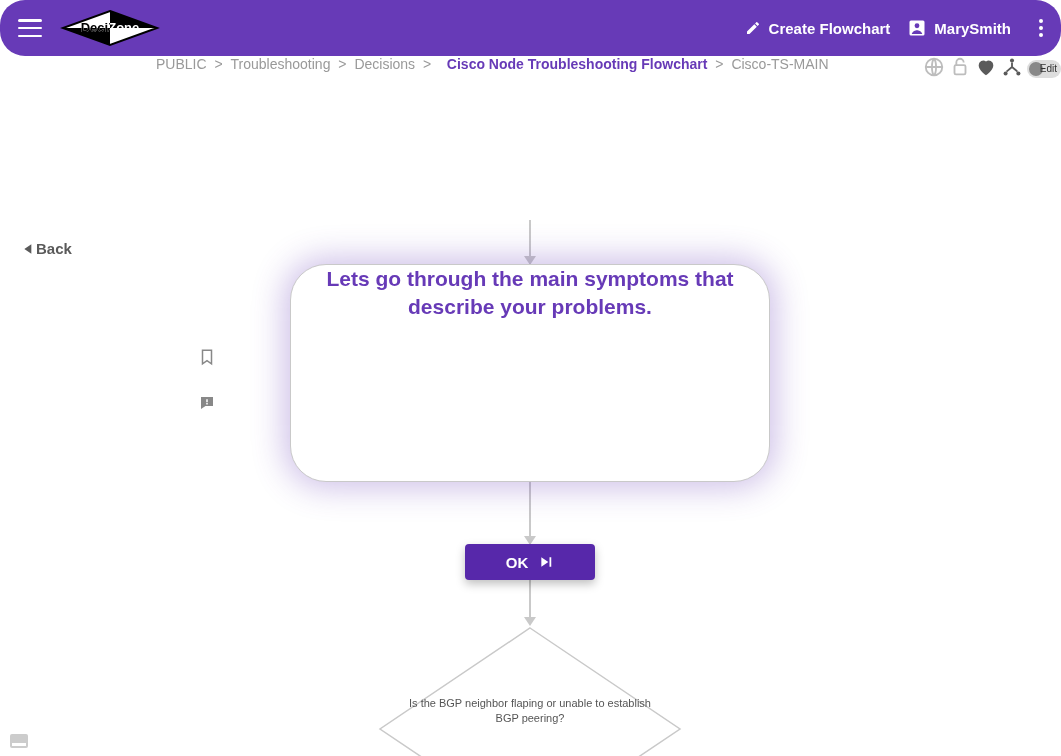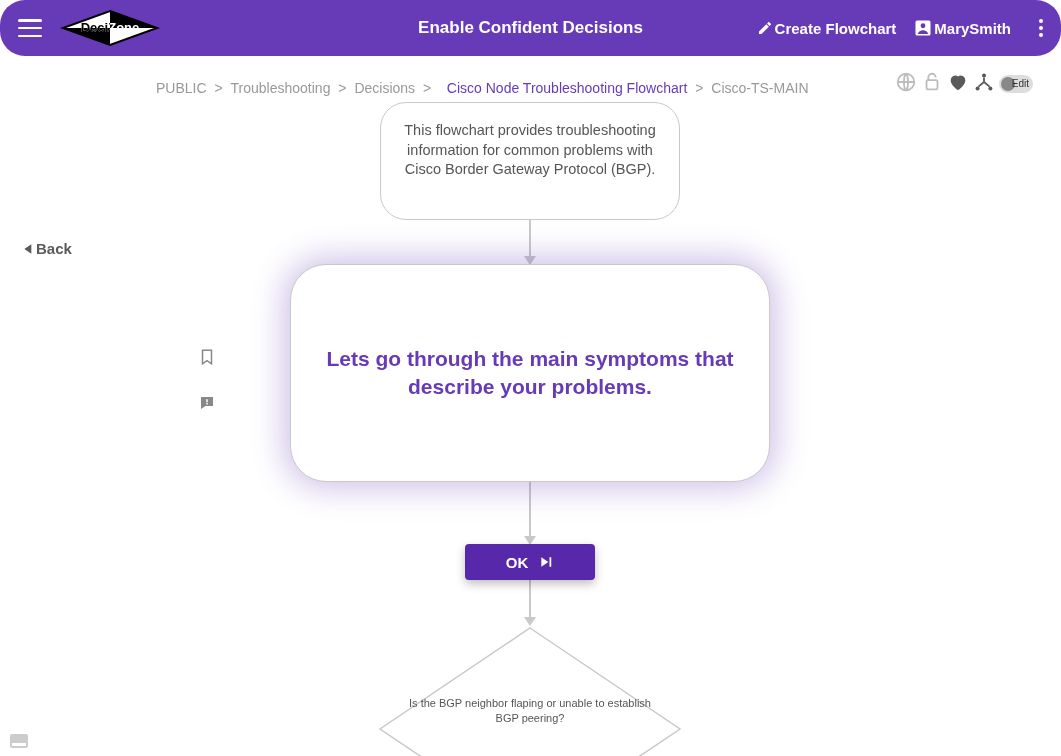--- a/index.html
+++ b/index.html
@@ -15,27 +15,27 @@
   .header{
     position:relative;height:56px;width:100%;background:var(--purple);color:#fff;
     display:flex;align-items:center;border-radius:25px;
   }
   .hamburger{width:24px;height:18px;margin:0 18px;cursor:pointer;display:flex;flex-direction:column;justify-content:space-between;}
   .hamburger div{height:2.5px;background:#fff;border-radius:2px;}
   .logo{width:100px;height:40px;position:relative;}
   .logo svg{width:100%;height:100%;}
   .title{position:absolute;left:50%;transform:translateX(-50%);font-weight:700;font-size:17px;}
   .right-header{position:absolute;right:8px;display:flex;align-items:center;gap:18px;font-weight:700;font-size:15px;}
-  .right-header .item{display:flex;align-items:center;gap:2px;cursor:pointer;}
+  .right-header .item{display:flex;align-items:center;gap:8px;cursor:pointer;}
   .dots{width:24px;display:flex;flex-direction:column;align-items:center;gap:3px;cursor:pointer;}
   .dots div{width:4px;height:4px;background:#fff;border-radius:50%;}
   
-  .subbar{display:flex;align-items:flex-end;height:40px;padding:0 28px 0 156px;font-size:14px;color:#999;}
+  .subbar{display:flex;align-items:flex-start;height:40px;padding:0 0 0 156px;font-size:14px;color:#999;}
   .subbar .crumb{white-space:nowrap;}
-  .subbar .crumb.active{color:var(--purple);font-weight:400;margin-top:11px;}
+  .subbar .crumb.active{color:var(--purple);font-weight:700;}
   .subbar .sep{margin:0 4px;}
   .toolbar{margin-left:auto;display:flex;align-items:center;gap:4px;color:var(--light-gray);}
   .toolbar svg{width:22px;height:22px;fill:var(--light-gray);}
   .toolbar .heart svg{fill:#5a5a5a;}
   .toolbar .tree svg{fill:#5a5a5a;}
   .edit-toggle{
     width:34px;height:18px;background:#ddd;border-radius:10px;position:relative;
     display:flex;align-items:center;
     font-size:10px;color:#333;
   }
@@ -52,21 +52,21 @@
   
   .node-info{
     position:absolute;left:380px;top:6px;width:300px;min-height:118px;
     border:1.5px solid #c9c9c9;border-radius:26px;
     padding:18px 18px;text-align:center;color:#555;font-size:14.5px;line-height:1.35;
     background:#fff;
   }
   .node-main{
     position:absolute;left:290px;top:168px;width:480px;height:218px;
     border:1.5px solid #c9c9c9;border-radius:36px;background:#fff;
-    display:flex;align-items:center;justify-content:center;padding:0 30px;
+    display:flex;justify-content:center;padding:0 30px;
     box-shadow:0 0 32px 6px rgba(103,58,183,.32);
   }
   .node-main .text{color:var(--purple);font-weight:700;font-size:21px;text-align:center;line-height:1.35;}
   .ok-btn{
     position:absolute;left:465px;top:448px;width:130px;height:36px;background:var(--purple-dark);
     color:#fff;font-weight:700;border:none;border-radius:4px;display:flex;align-items:center;justify-content:center;gap:10px;
     box-shadow:0 4px 10px rgba(0,0,0,.25);cursor:pointer;font-size:15px;
   }
   .diamond{
     position:absolute;left:376px;top:528px;width:308px;height:210px;
@@ -104,21 +104,20 @@
   </div>
   <div class="logo">
     <svg viewBox="0 0 100 40">
       <polygon points="50,3 97,20 50,37 3,20" fill="#fff" stroke="#000" stroke-width="2"></polygon>
       <polygon points="50,3 97,20 50,20" fill="#000"></polygon>
       <polygon points="3,20 50,20 50,37" fill="#000"></polygon>
       <text x="50" y="24" text-anchor="middle" font-family="Arial" font-weight="700" font-size="13" fill="#fff">DeciZone</text>
       <text x="50" y="24" text-anchor="middle" font-family="Arial" font-weight="700" font-size="13" fill="#000" clip-path="polygon(0 0, 50% 0, 50% 100%, 0 100%)">DeciZone</text>
     </svg>
   </div>
-  <div class="title">Enable Confident Decisions</div>
   <div class="right-header">
     <div class="item">
       <svg width="16" height="16" viewBox="0 0 24 24" fill="#fff">
           <path d="M3 17.25V21h3.75l11-11-3.75-3.75-11 11zM20.7 7.04a1 1 0 0 0 0-1.41l-2.34-2.34a1 1 0 0 0-1.41 0l-1.83 1.83 3.75 3.75 1.83-1.83z"></path>
         </svg>
       <span>Create Flowchart</span>
     </div>
     <div class="item">
       <svg width="18" height="18" viewBox="0 0 24 24" fill="#fff">
           <rect x="2" y="2" width="20" height="20" rx="2" fill="#fff"></rect>
@@ -191,23 +190,20 @@
         </svg></span>
   </div>
 
   <div class="connector conn1"></div>
   <div class="arrow arr1"></div>
   <div class="connector conn2"></div>
   <div class="arrow arr2"></div>
   <div class="connector conn3"></div>
   <div class="arrow arr3"></div>
 
-  <div class="node-info">
-    <span>This flowchart provides troubleshooting information for common problems with Cisco Border Gateway Protocol (BGP).</span>
-  </div>
 
   <div class="node-main">
     <div class="text">Lets go through the main symptoms that describe your problems.</div>
   </div>
 
   <button class="ok-btn">
     <span>OK</span>
     <svg width="16" height="14" viewBox="0 0 24 24" fill="#fff">
         <path d="M4 4l12 8-12 8zM18 4h3v16h-3z"></path>
       </svg>

